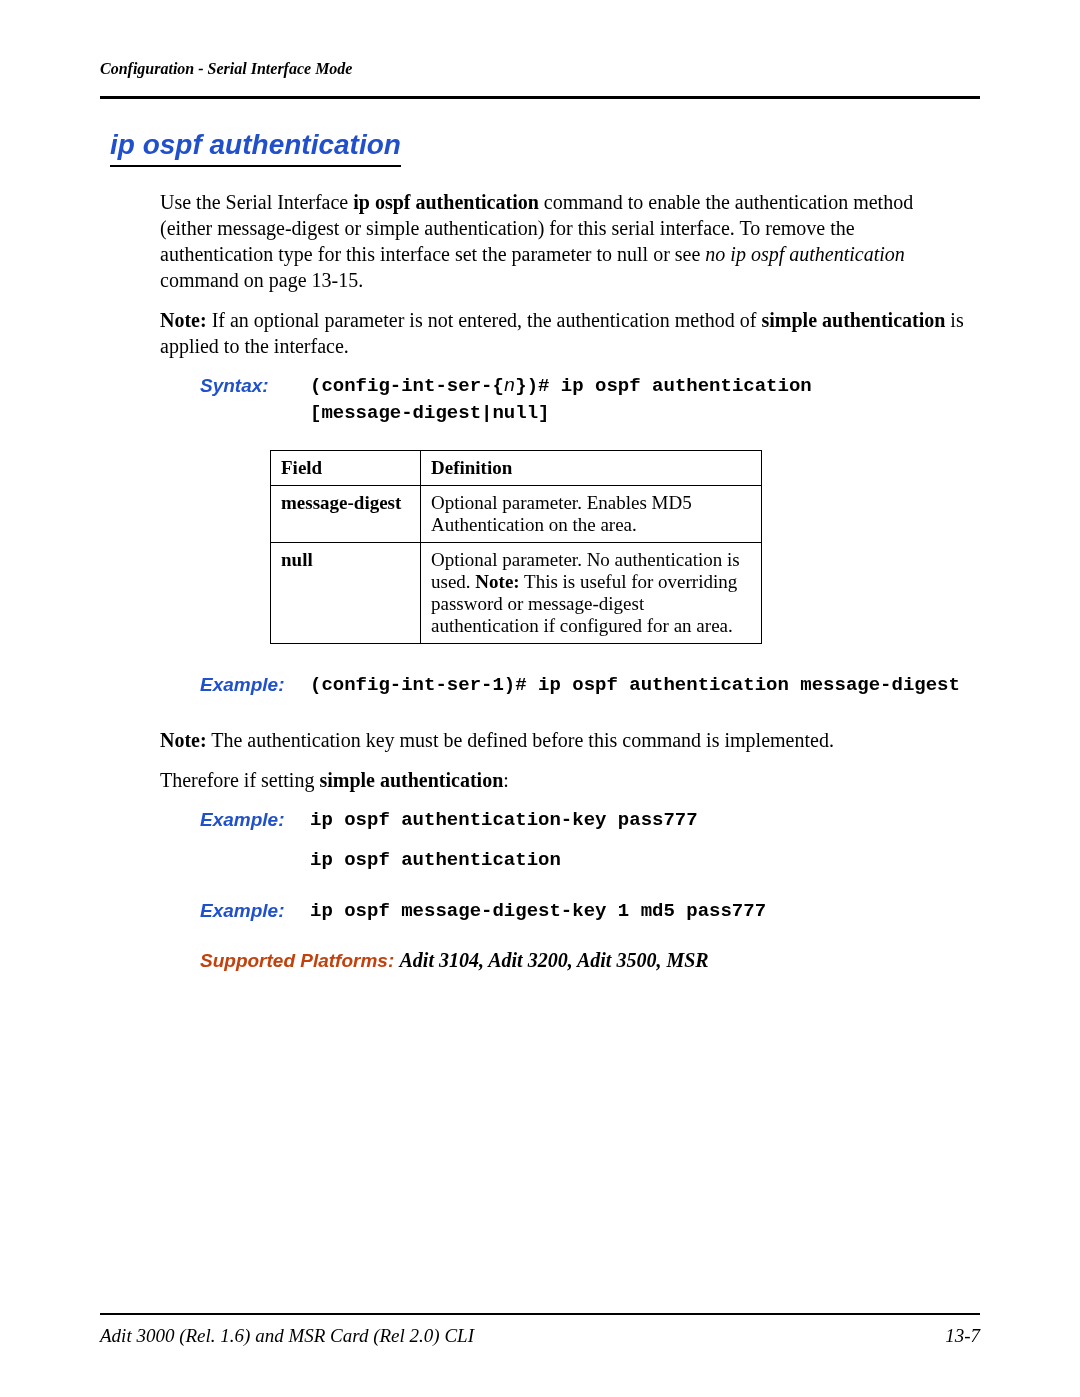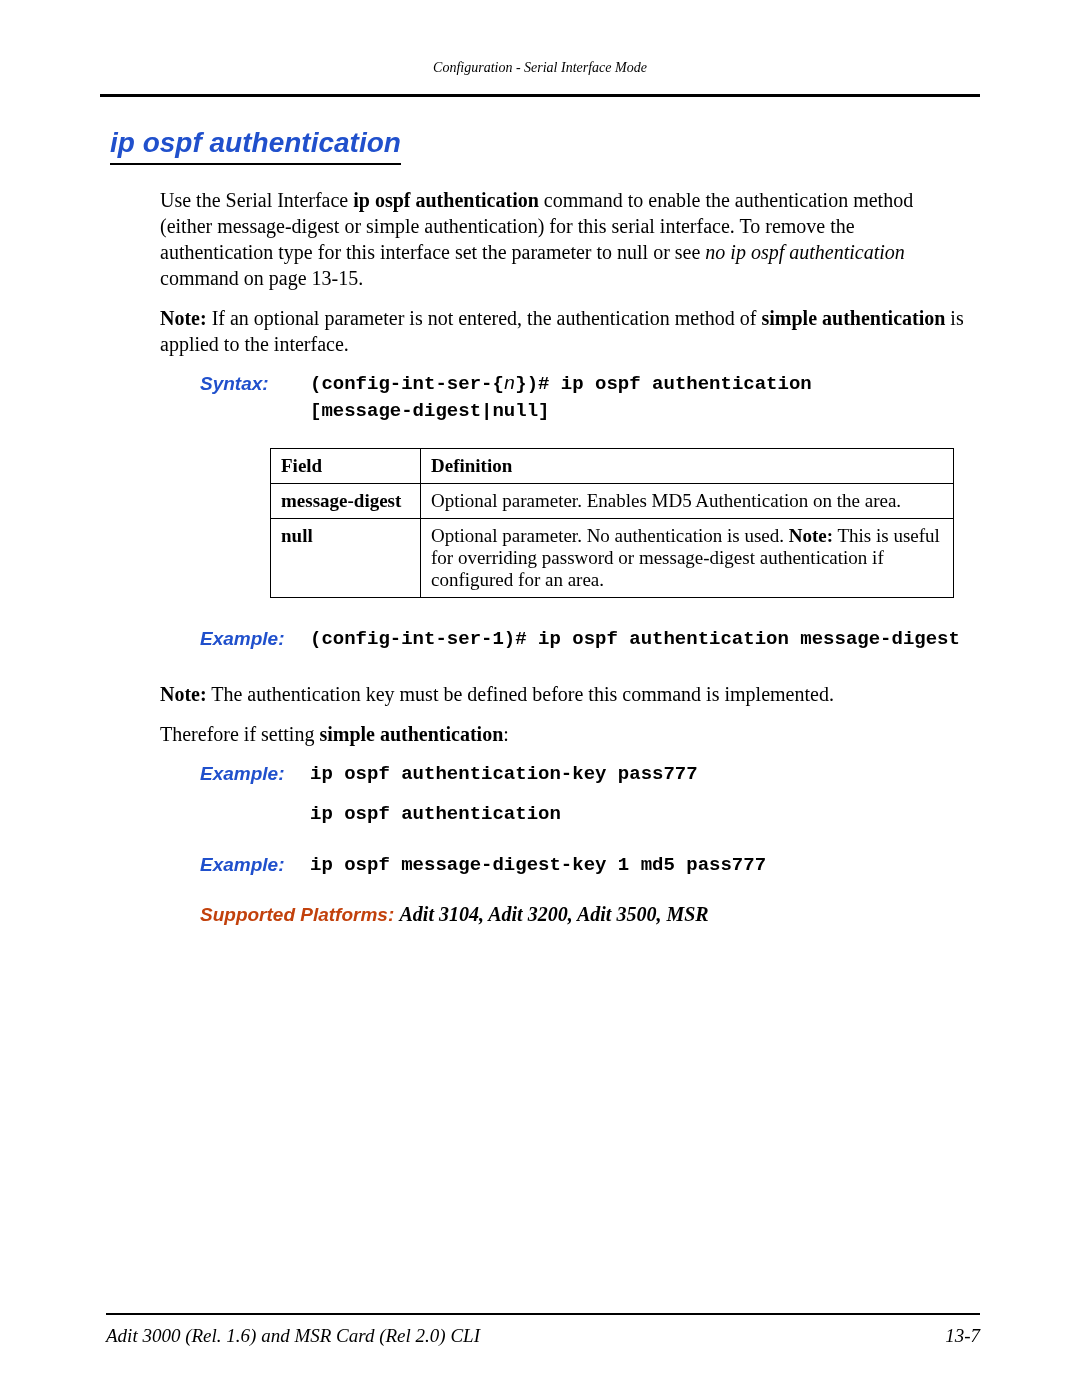--- a/index.html
+++ b/index.html
@@ -7,24 +7,24 @@
       width: 1080px;
       height: 1397px;
       background: #fff;
       font-family: 'Times New Roman', Times, serif;
       font-size: 20px;
       color: #000;
       position: relative;
       padding: 60px 100px 50px 100px;
     }
     .header-text {
-      text-align: center;
-      font-style: italic;
-      font-weight: normal;
-      font-size: 14px;
+      text-align: left;
+      font-style: italic;
+      font-weight: bold;
+      font-size: 16px;
       margin-bottom: 18px;
     }
     .hr-thick {
       border: none;
       border-top: 3px solid #000;
       margin-bottom: 30px;
     }
     .section-title {
       font-family: Arial, Helvetica, sans-serif;
       color: #2050cc;
@@ -73,21 +73,21 @@
       display: table;
       margin-bottom: 24px;
       margin-left: 40px;
     }
     .table-wrap {
       margin-left: 110px;
       margin-bottom: 28px;
     }
     table.field-table {
       border-collapse: collapse;
-      width: 684px;
+      width: 492px;
     }
     table.field-table th, table.field-table td {
       border: 1px solid #000;
       padding: 6px 10px;
       text-align: left;
       vertical-align: top;
       font-size: 19px;
     }
     table.field-table th {
       font-weight: bold;
@@ -108,21 +108,20 @@
     .supported-val {
       font-weight: bold;
       font-size: 20px;
       font-style: italic;
     }
     .footer {
       position: absolute;
       bottom: 50px;
       left: 100px;
       right: 100px;
-      margin-left: 6px;
     }
     .footer-line {
       border: none;
       border-top: 2px solid #000;
       margin-bottom: 10px;
     }
     .footer-row {
       display: flex;
       justify-content: space-between;
       font-style: italic;

